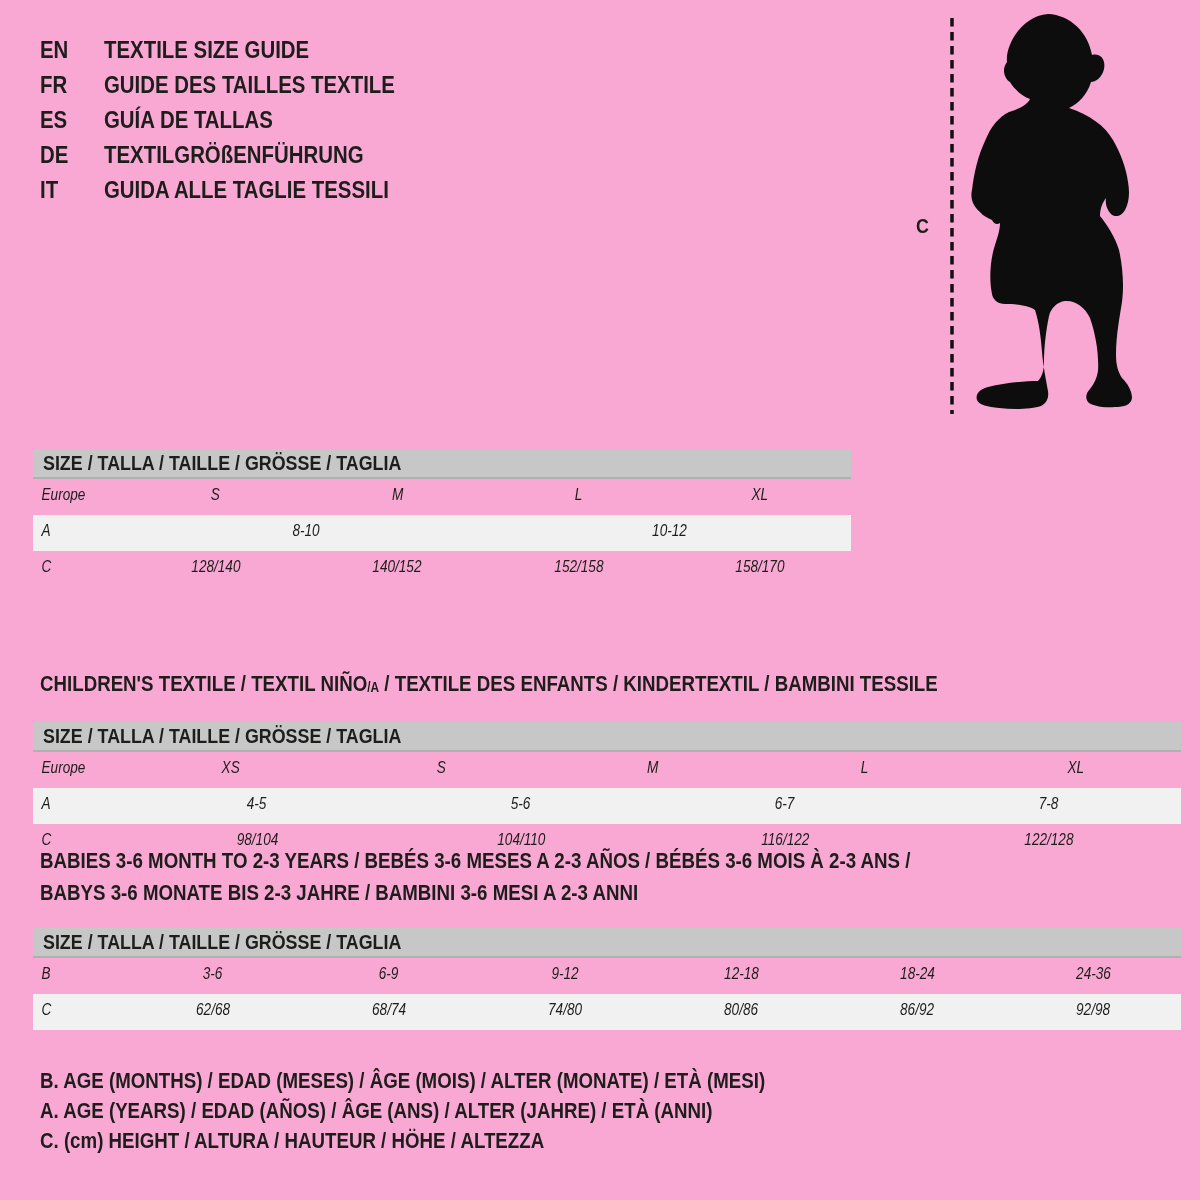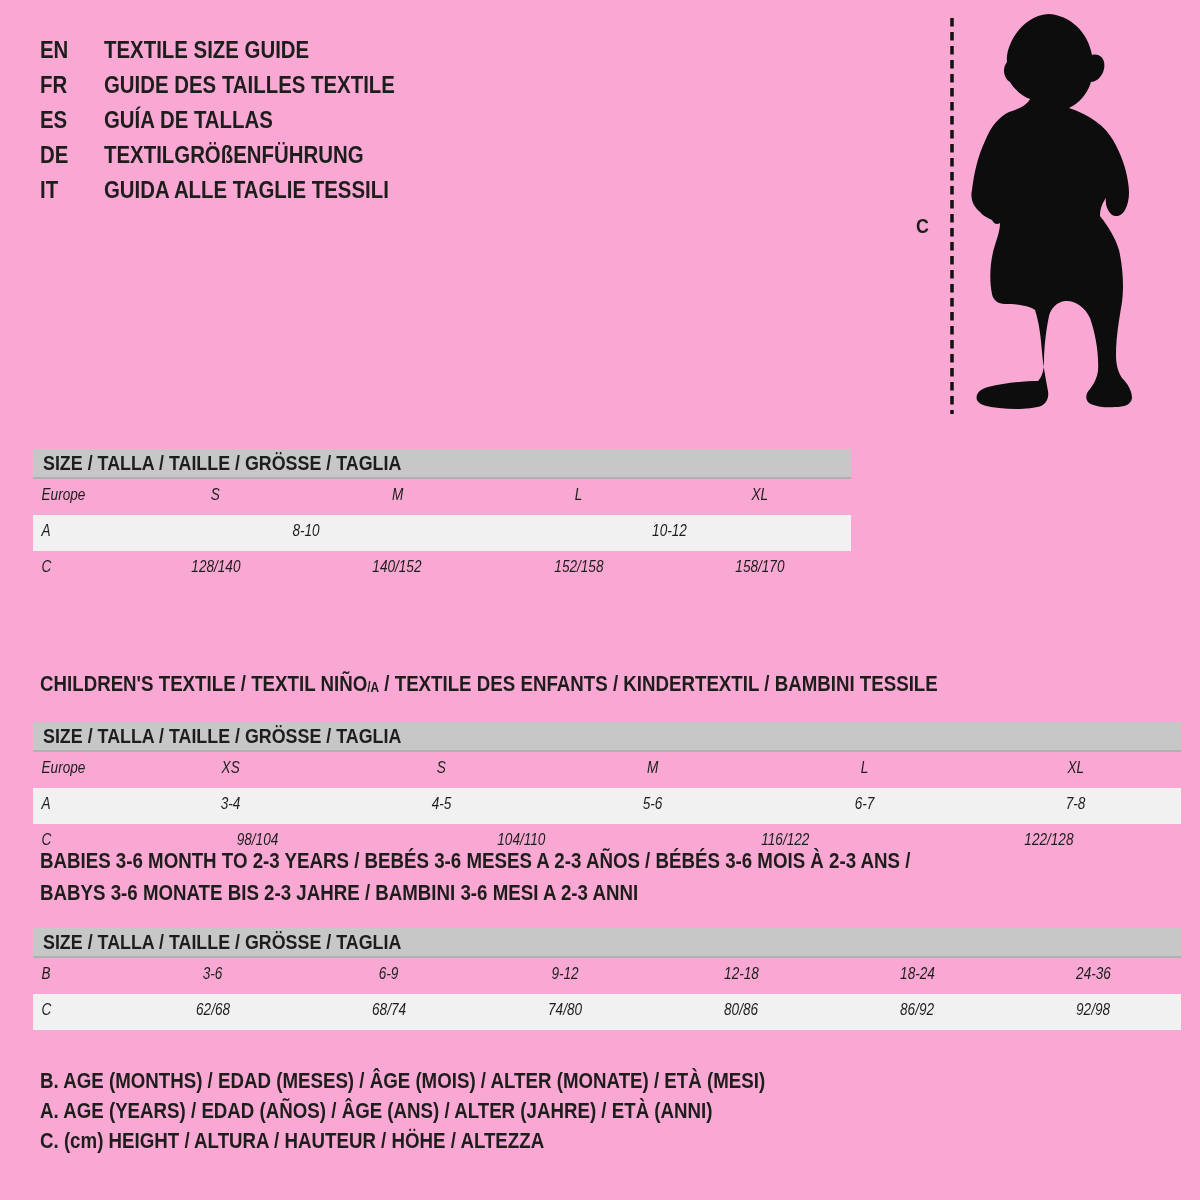--- a/index.html
+++ b/index.html
@@ -154,21 +154,20 @@
           <div class="trow">
             <span class="rlabel cnd">Europe</span>
             <div class="cell"><span class="cnd cnd-c">XS</span></div>
             <div class="cell"><span class="cnd cnd-c">S</span></div>
             <div class="cell"><span class="cnd cnd-c">M</span></div>
             <div class="cell"><span class="cnd cnd-c">L</span></div>
             <div class="cell"><span class="cnd cnd-c">XL</span></div>
           </div>
           <div class="trow shaded">
             <span class="rlabel cnd">A</span>
-            <div class="cell"><span class="cnd cnd-c">3-4</span></div>
             <div class="cell"><span class="cnd cnd-c">4-5</span></div>
             <div class="cell"><span class="cnd cnd-c">5-6</span></div>
             <div class="cell"><span class="cnd cnd-c">6-7</span></div>
             <div class="cell"><span class="cnd cnd-c">7-8</span></div>
           </div>
           <div class="trow">
             <span class="rlabel cnd">C</span>
             <div class="cell"><span class="cnd cnd-c">98/104</span></div>
             <div class="cell"><span class="cnd cnd-c">104/110</span></div>
             <div class="cell"><span class="cnd cnd-c">116/122</span></div>

